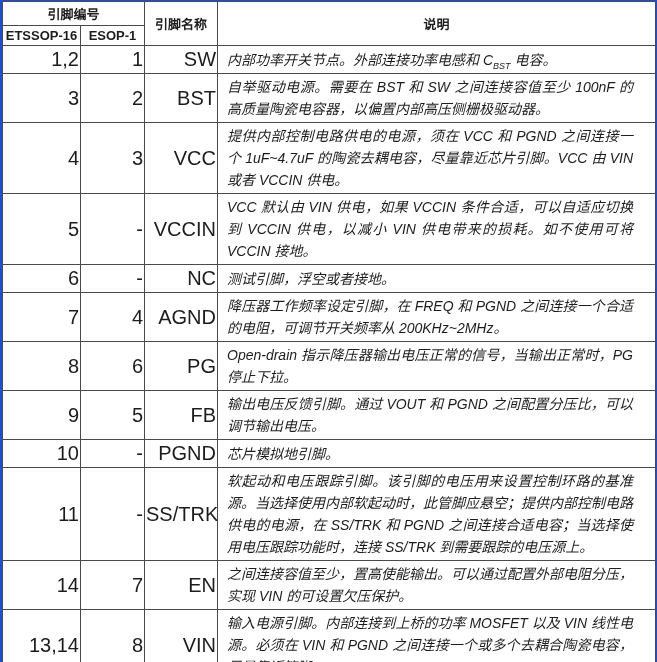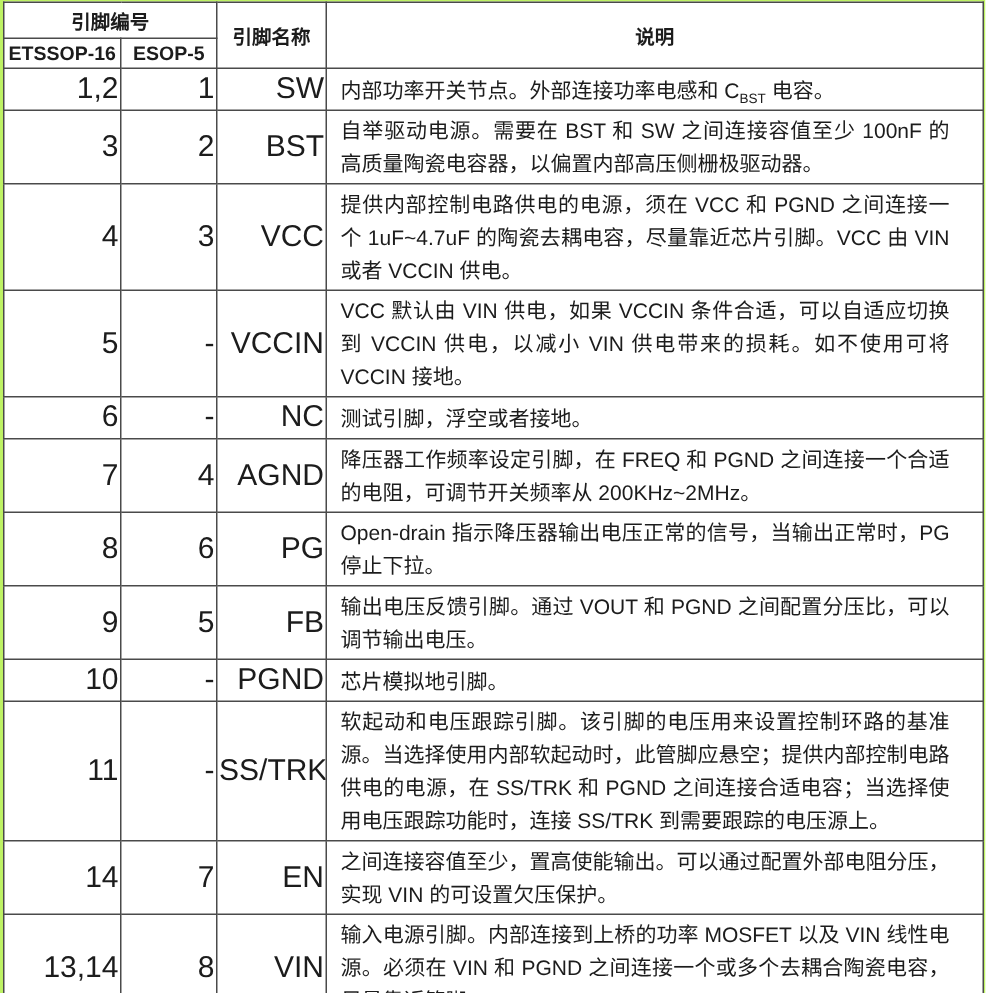--- a/index.html
+++ b/index.html
@@ -3,21 +3,21 @@
 <meta charset="utf-8">
 <style>
   html, body {
     margin: 0;
     padding: 0;
     background: #ffffff;
   }
   .page {
     width: 657px;
     height: 662px;
-    background: #bef264;
+    background: #1d4ed8;
     box-sizing: border-box;
     padding: 1px 2px 0 2px;
   }
   table.pin-table {
     width: 653px;
     border-collapse: collapse;
     table-layout: fixed;
     font-family: "Liberation Sans", "DejaVu Sans", sans-serif;
     color: #1c1c1c;
     background: #ffffff;
@@ -42,20 +42,21 @@
     vertical-align: middle;
     font-size: 20px;
     padding: 2px 1px;
   }
   td.desc-cell {
     font-size: 14px;
     line-height: 22px;
     text-align: justify;
     vertical-align: middle;
     padding: 2px 22px 2px 9px;
+    font-style: italic;
   }
   td.desc-cell sub {
     font-size: 9px;
     line-height: 0;
   }
 </style>
 </head>
 <body>
 
 <div class="page">
@@ -67,21 +68,21 @@
       <col style="width:438px">
     </colgroup>
     <thead>
       <tr class="hdr-group">
         <th colspan="2">引脚编号</th>
         <th rowspan="2">引脚名称</th>
         <th rowspan="2">说明</th>
       </tr>
       <tr class="hdr-sub">
         <th>ETSSOP-16</th>
-        <th>ESOP-5</th>
+        <th>ESOP-1</th>
       </tr>
     </thead>
     <tbody>
         <tr>
           <td class="num-cell">1,2</td>
           <td class="num-cell">1</td>
           <td class="name-cell">SW</td>
           <td class="desc-cell">内部功率开关节点。外部连接功率电感和 C<sub>BST</sub> 电容。</td>
         </tr>
         <tr>

